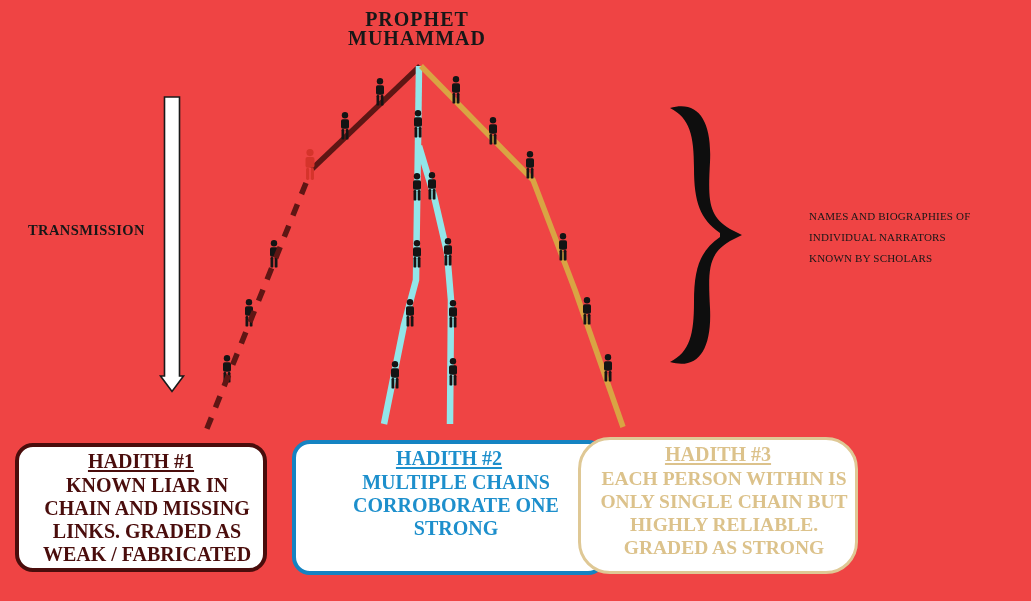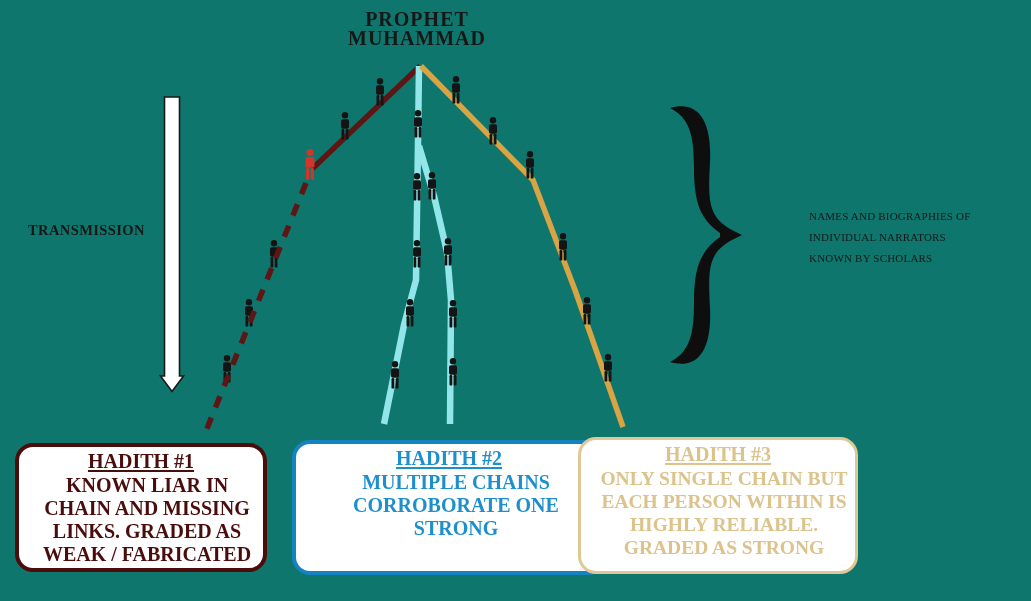--- a/index.html
+++ b/index.html
@@ -1,16 +1,16 @@
 <!DOCTYPE html>
 <html><head>
 <meta charset="utf-8">
 <style>
   html,body{margin:0;padding:0;background:#ffffff;}
-  .stage{position:relative;width:1031px;height:601px;background:#0f766e;overflow:hidden;
+  .stage{position:relative;width:1031px;height:601px;background:#ef4444;overflow:hidden;
          font-family:"Liberation Serif","DejaVu Serif",serif;color:#171717;}
   .abs{position:absolute;}
   .chains-svg{left:0;top:0;}
   .title{left:317px;top:10px;width:200px;text-align:center;font-weight:bold;
          font-size:20px;line-height:19px;letter-spacing:1px;}
   .transmission{left:28px;top:222px;width:150px;font-weight:bold;font-size:14.5px;letter-spacing:.4px;}
   .note{left:809px;top:206px;width:260px;font-weight:normal;font-size:11px;line-height:21px;letter-spacing:.2px;}
   .hadith-box{box-sizing:border-box;border-radius:18px;font-weight:bold;text-align:center;background:#ffffff;}
   .hb1{left:15px;top:443px;width:252px;height:129px;border:4px solid #4a0d0c;}
   .hb2{left:292px;top:440px;width:314px;height:135px;border:4px solid #1583c2;}
@@ -198,23 +198,23 @@
 
   <div class="abs hadith-box hb2" style="border-color: rgb(21, 131, 194); color: rgb(29, 143, 204);">
     <div class="hb-title">HADITH #2</div>
     <div class="hb-body">
         <div>MULTIPLE CHAINS</div>
         <div>CORROBORATE ONE</div>
         <div>STRONG</div>
       </div>
   </div>
 
-  <div class="abs hadith-box hb3" style="border-color: rgb(223, 200, 149); color: rgb(220, 194, 139);">
+  <div class="abs hadith-box hb3" style="border-color: rgb(223, 200, 149); color: rgb(220, 194, 139); border-radius: 32px;">
     <div class="hb-title">HADITH #3</div>
     <div class="hb-body">
+        <div>EACH PERSON WITHIN IS</div>
         <div>ONLY SINGLE CHAIN BUT</div>
-        <div>EACH PERSON WITHIN IS</div>
         <div>HIGHLY RELIABLE.</div>
         <div>GRADED AS STRONG</div>
       </div>
   </div>
 
 </div>
 
 </body></html>

